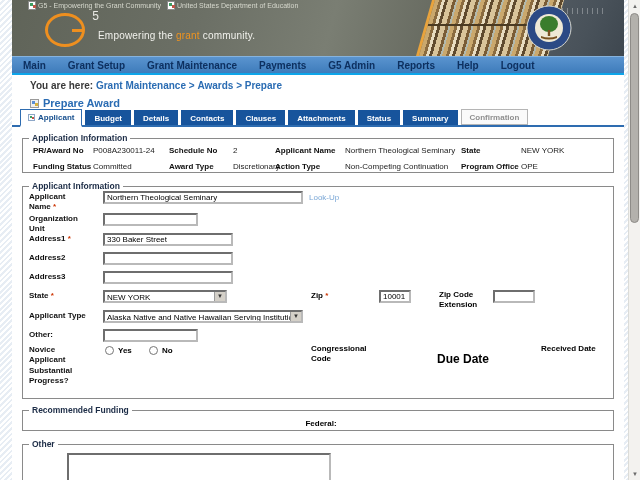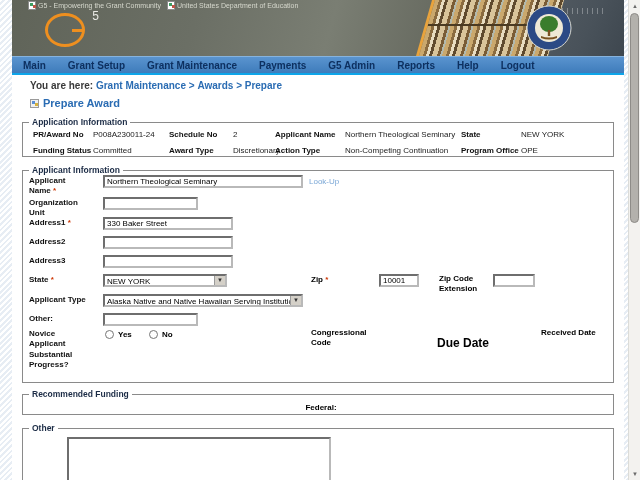--- a/index.html
+++ b/index.html
@@ -78,21 +78,21 @@
   .appgrid .val { color:#222; }
 
   .frow { position:relative; }
   .r-name{height:22px} .r-org{height:20px} .r-addr{height:19px} .r-city{height:17px}
   .r-state{height:20px} .r-type{height:19px} .r-oth{height:15px} .r-nov{height:21px} .r-sub{height:16px}
   .flabel { position:absolute; left:2px; top:1px; width:58px; font-size:8px; font-weight:bold; color:#111; line-height:1.2; }
   .req { color:#cc3300; }
   .fin { position:absolute; top:0; height:13px; font-size:8px; padding:0 2px; background:#fff;
     border:2px solid; border-color:#6e6e6e #b9b9b9 #b9b9b9 #6e6e6e; font-family:"Liberation Sans",sans-serif; }
   .c1 { left:76px; }
-  .w200{width:200px} .w130{width:130px} .w95{width:95px} .w54{width:40px} .w42{width:42px}
+  .w200{width:200px} .w130{width:130px} .w95{width:95px} .w54{width:32px} .w42{width:42px}
   .lookup { position:absolute; left:282px; top:2px; font-size:8px; color:#7aa7d6; cursor:pointer; text-decoration:none; }
   .fsel { position:absolute; top:0; height:13px; background:#fff; border:2px solid;
     border-color:#6e6e6e #b9b9b9 #b9b9b9 #6e6e6e; font-size:8px; padding:1px 14px 0 2px;
     white-space:nowrap; overflow:hidden; cursor:pointer; }
   .w124{width:124px}
   .selarrow { position:absolute; right:0; top:0; width:11px; height:9px; background:#d4d0c8;
     border-left:1px solid #9a9a9a; font-size:6px; color:#333; text-align:center; line-height:9px; }
   .ziplab { position:absolute; left:284px; top:1px; width:60px; font-size:8px; font-weight:bold; }
   .zipin { left:352px; }
   .extlab { position:absolute; left:412px; top:0; width:56px; font-size:8px; font-weight:bold; line-height:1.2; }
@@ -141,20 +141,25 @@
       <circle cx="23" cy="23" r="22" fill="#2c4a85" stroke="#d8d8cf" stroke-width="1"></circle>
       <circle cx="23" cy="23" r="14" fill="#efe9d6" stroke="#c9b want" stroke-width="0"></circle>
       <ellipse cx="23" cy="19" rx="9" ry="8" fill="#3a7d2c"></ellipse>
       <rect x="21.8" y="25" width="2.4" height="6" fill="#7a5221"></rect>
       <path d="M15 31 Q23 34 31 31 L31 33 Q23 36 15 33 Z" fill="#7a5221"></path>
     </svg>
     <div class="glogo">
       <span class="gring"></span>
       <span class="gfive">5</span>
     </div>
+    <div class="tagline">
+      <span>Empowering the</span>
+      <span class="accent">grant</span>
+      <span>community.</span>
+    </div>
   </div>
 
   <div class="nav">
     <span class="nav-item">Main</span>
     <span class="nav-item">Grant Setup</span>
     <span class="nav-item">Grant Maintenance</span>
     <span class="nav-item">Payments</span>
     <span class="nav-item">G5 Admin</span>
     <span class="nav-item">Reports</span>
     <span class="nav-item">Help</span>
@@ -168,20 +173,34 @@
     <a class="crumb-link">Awards</a>
     <span class="crumb-sep">&gt;</span>
     <a class="crumb-link">Prepare</a>
   </div>
 
   <div class="titlebar">
     <span class="brkimg2"></span>
     <span class="ptitle">Prepare Award</span>
   </div>
 
+  <div class="tabs">
+    <div class="tab active">
+      <span class="tabicon"></span>
+      <span>Applicant</span>
+    </div>
+    <div class="tab">Budget</div>
+    <div class="tab">Details</div>
+    <div class="tab">Contacts</div>
+    <div class="tab">Clauses</div>
+    <div class="tab">Attachments</div>
+    <div class="tab">Status</div>
+    <div class="tab">Summary</div>
+    <div class="tab disabled">Confirmation</div>
+  </div>
 
   <fieldset class="fs fs-appinfo">
     <legend>Application Information</legend>
     <div class="appgrid">
       <span class="lbl">PR/Award No</span>
       <span class="val">P008A230011-24</span>
       <span class="lbl">Schedule No</span>
       <span class="val">2</span>
       <span class="lbl">Applicant Name</span>
       <span class="val">Northern Theological Seminary</span>

